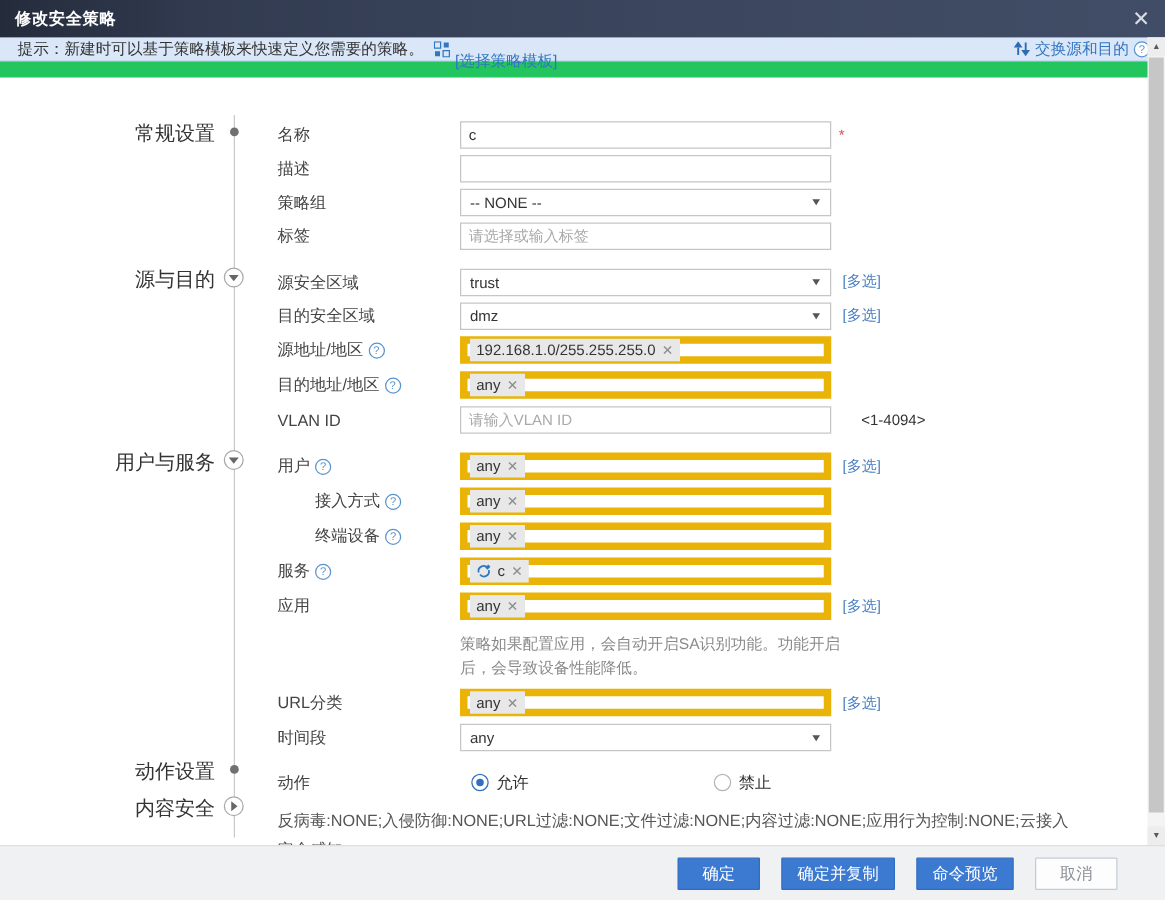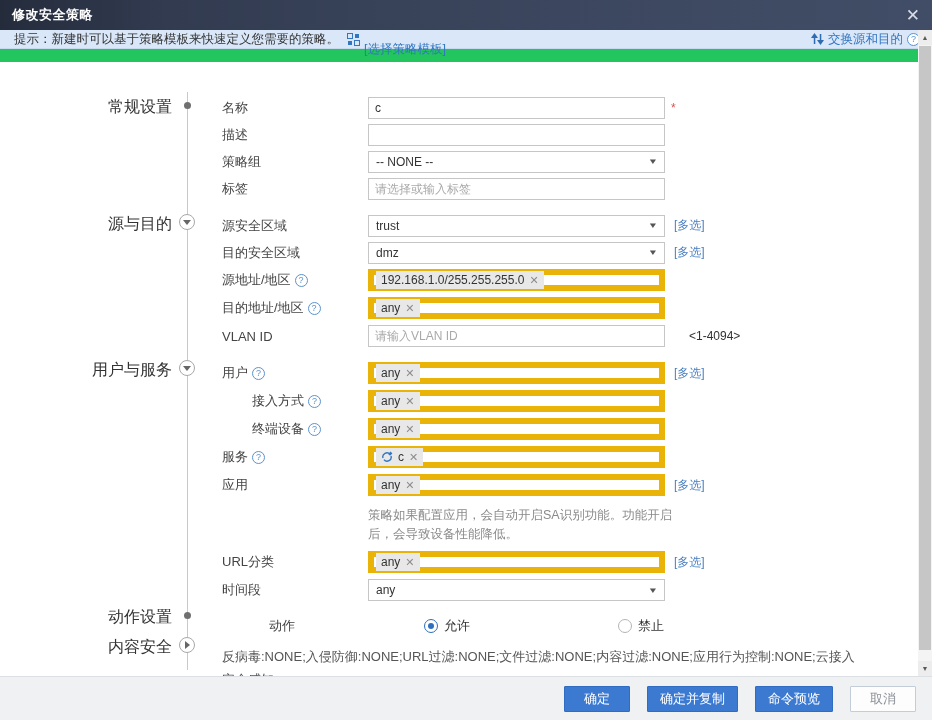--- a/index.html
+++ b/index.html
@@ -49,40 +49,40 @@
   .select .arr { font-size:8px; color:#555; transform:scaleX(1.3); }
   .tagbox { width:297px; height:22px; border:6px solid #eab308; background:#fff; display:flex; align-items:center; padding:0 2px; }
   .chip { background:#e8e8e8; height:18px; display:inline-flex; align-items:center; padding:0 5px; font-size:12px; color:#333; gap:5px; }
   .chip .x { color:#8d8d8d; font-size:11px; cursor:pointer; }
   .svc-icon { display:inline-flex; flex:none; }
   .multi { color:#4a7fc1; font-size:12px; margin-left:9px; cursor:pointer; flex:none; }
   .req { color:#d9534f; font-size:12px; margin-left:6px; }
   .vlanhint { color:#333; font-size:12px; margin-left:24px; }
   .note { width:332px; margin:7px 0 4px 146px; font-size:12.5px; color:#8a8a8a; line-height:19px; }
 
-  .radio-row { display:flex; align-items:center; height:27px;margin-left:47px; }
+  .radio-row { display:flex; align-items:center; height:27px; }
   .radio-item { display:flex; align-items:center; gap:6px; font-size:13px; color:#333; cursor:pointer; }
   .radio-item.first { margin-left:9px; width:194px; }
   .radio { width:14px; height:14px; border-radius:50%; border:1px solid #b5b5b5; background:#fff;
     display:flex; align-items:center; justify-content:center; flex:none; }
   .radio.sel { border-color:#2e6fc0; }
   .radio.sel::after { content:""; width:6px; height:6px; border-radius:50%; background:#2e6fc0; }
 
   .cs-text { width:640px; margin-top:6px; font-size:13px; color:#555; line-height:23px; }
 
   
   .scrollbar { position:absolute; left:918px; top:30px; width:14px; height:646px; background:#f4f4f4; }
   .scroll-btn { position:absolute; left:0; width:14px; height:15px; background:#ededed;
     display:flex; align-items:center; justify-content:center; font-size:7px; color:#5a5a5a; cursor:pointer; }
   .scroll-btn.up { top:0; } .scroll-btn.down { bottom:0; }
   .scroll-thumb { position:absolute; left:1px; top:16px; width:12px; height:604px; background:#c6c6c6; cursor:grab; }
 
   
   .footer { position:absolute; top:676px; left:0; width:932px; height:44px; background:#f0f1f2;
-    border-top:1px solid #dcdfe3; display:flex; align-items:center; justify-content:flex-end; gap:17px; padding-right:16px; }
+    border-top:1px solid #dcdfe3; display:flex; align-items:center; justify-content:flex-end; gap:17px; padding-right:38px; }
   .btn { height:26px; min-width:66px; padding:0 12px; border:1px solid #306cc2; background:#3c7ad2; color:#fff;
     font-size:13px; font-family:inherit; cursor:pointer; border-radius:1px; }
   .btn.ghost { background:#fdfdfd; border:1px solid #c3cdda; color:#8a8f96; }
 </style>
 </head>
 <body>
 
 <div class="dialog">
 
   <div class="titlebar">

